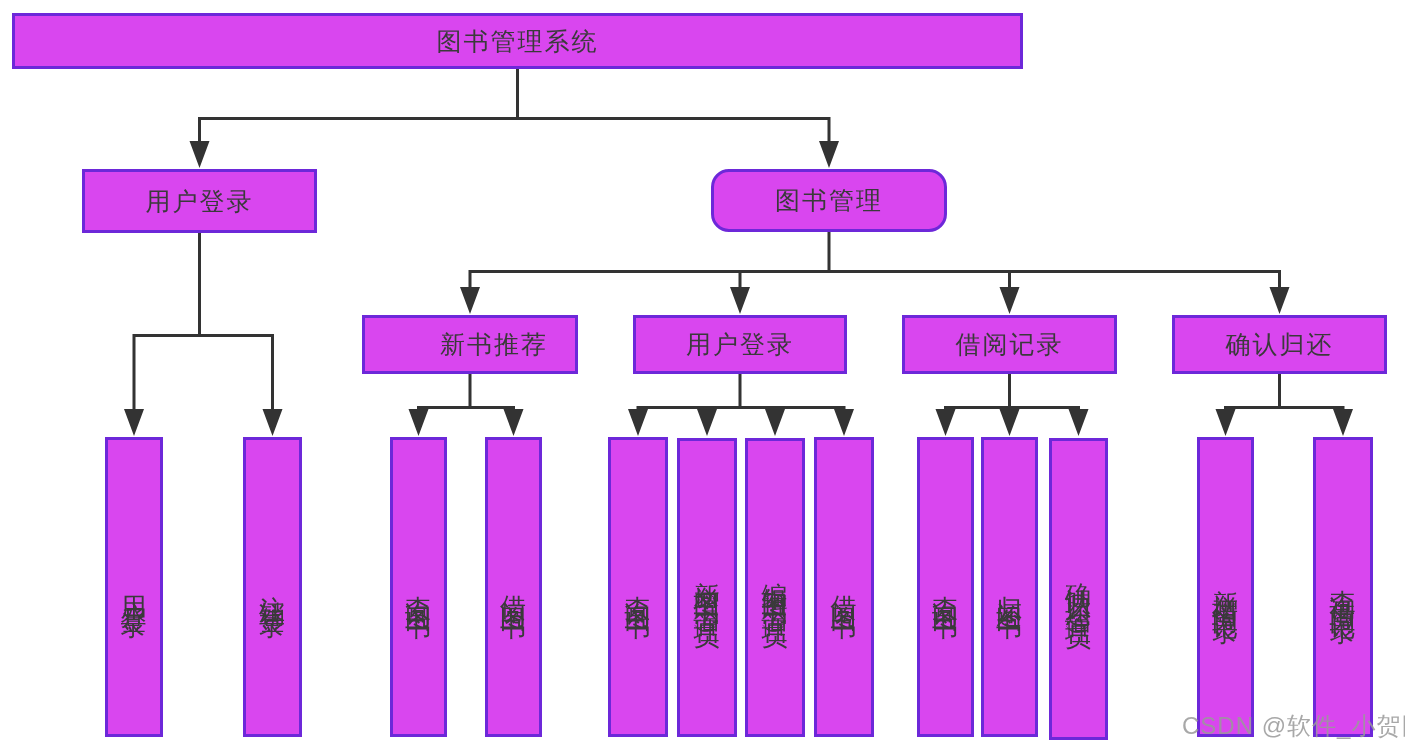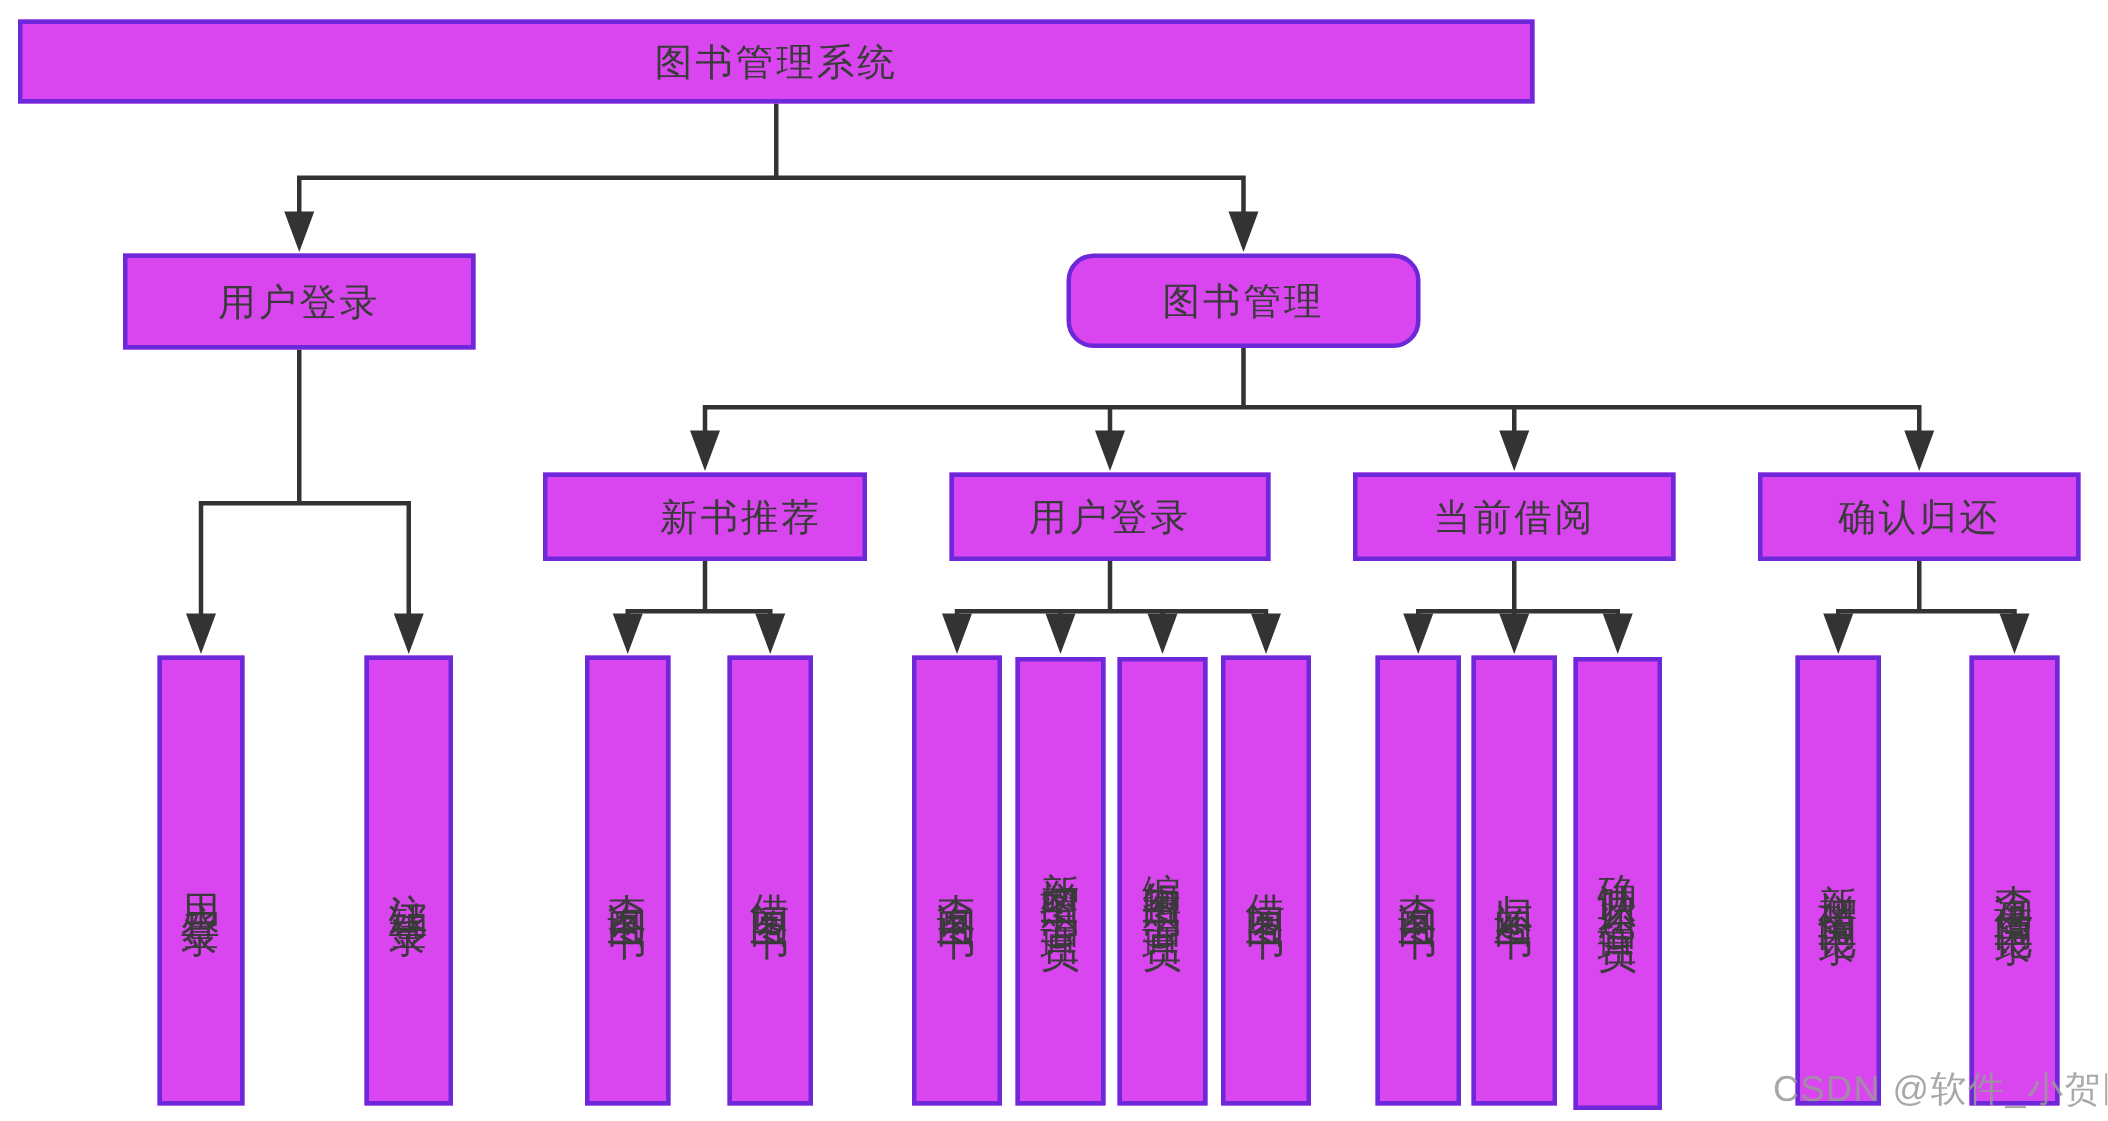--- a/index.html
+++ b/index.html
@@ -123,21 +123,21 @@
     <span>图书管理</span>
   </div>
 
   <div class="node" style="left:362px; top:315px; width:216px; height:59px;padding-left:48px;">
     <span>新书推荐</span>
   </div>
   <div class="node" style="left:633px; top:315px; width:214px; height:59px;">
     <span>用户登录</span>
   </div>
   <div class="node" style="left:902px; top:315px; width:215px; height:59px;">
-    <span>当前借阅</span>
+    <span>借阅记录</span>
   </div>
   <div class="node" style="left:1172px; top:315px; width:215px; height:59px;">
     <span>确认归还</span>
   </div>
 
   <div class="node node-v" style="left:105px; top:437px; width:58px; height:300px;">
     <span>用户登录</span>
   </div>
   <div class="node node-v" style="left:243px; top:437px; width:59px; height:300px;">
     <span>注销登录</span>

